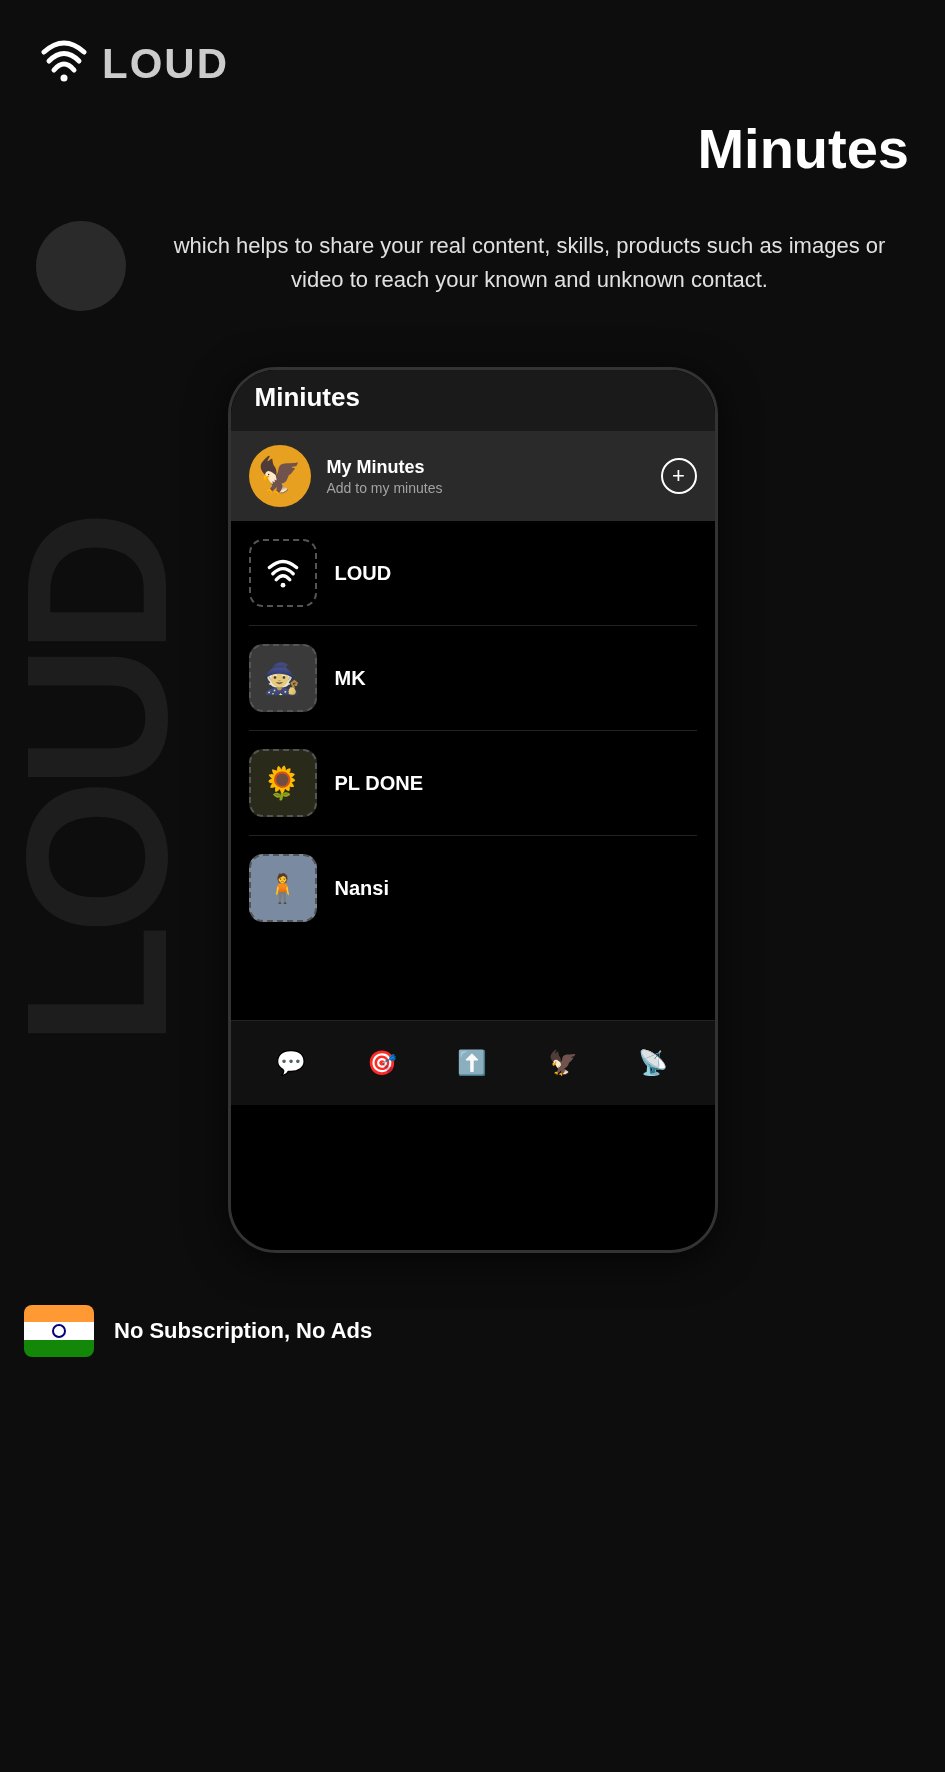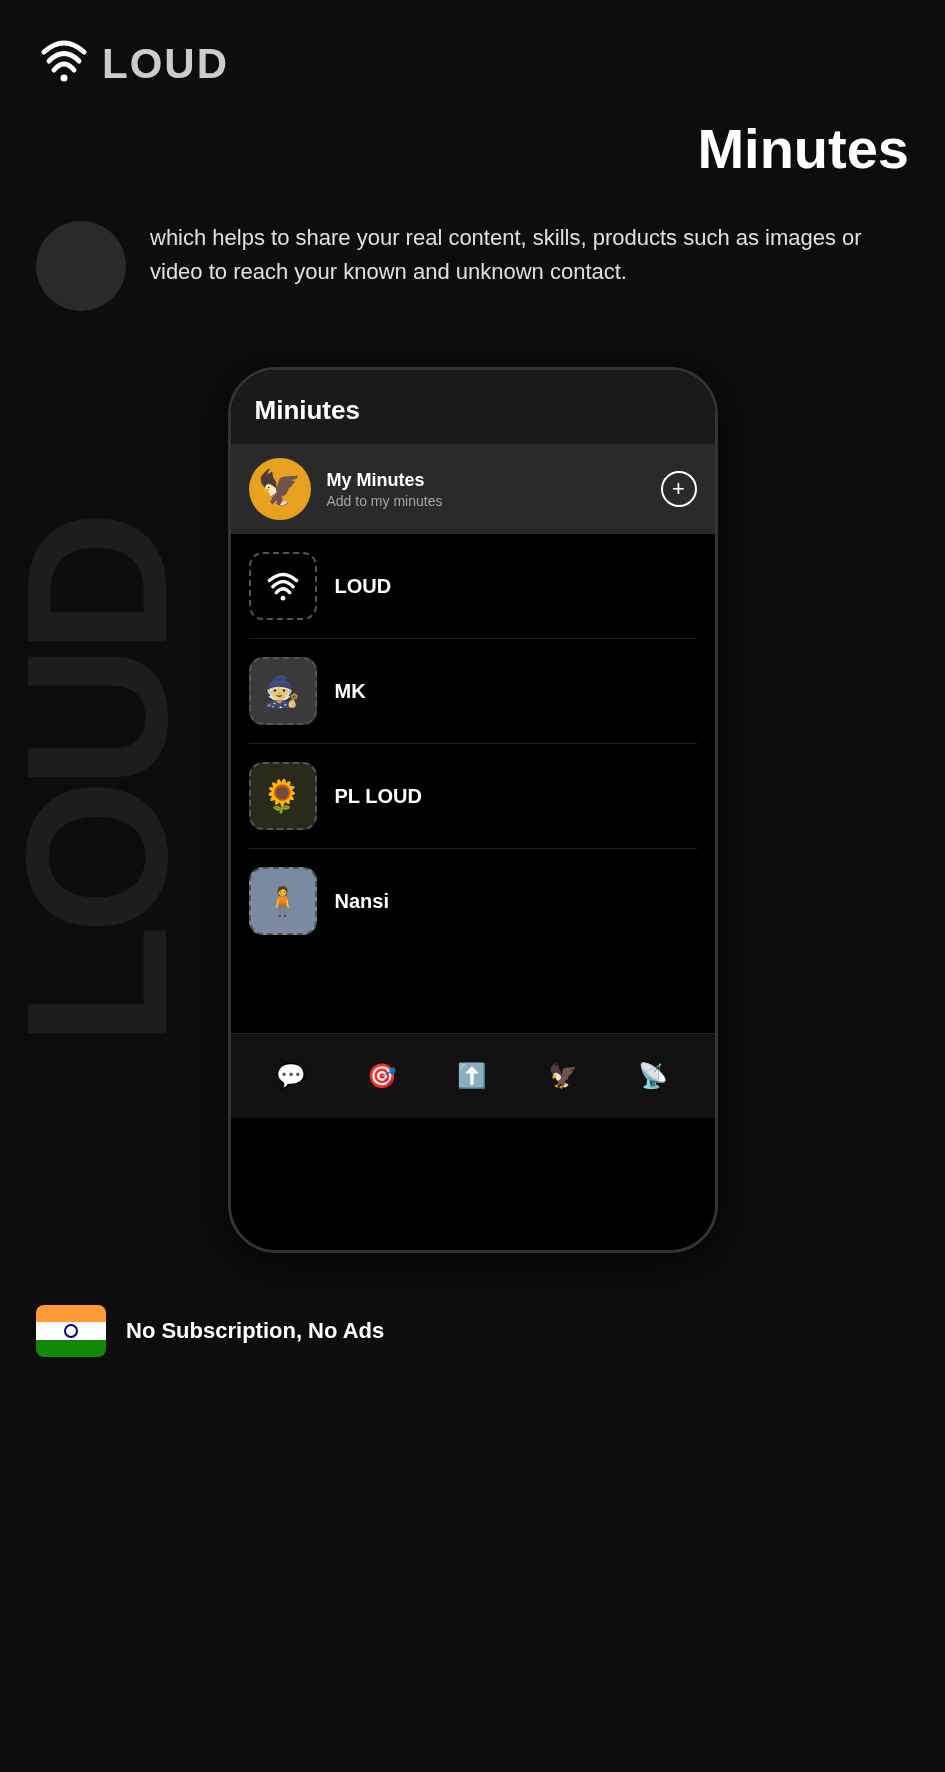--- a/index.html
+++ b/index.html
@@ -72,22 +72,23 @@
       border-radius: 50%;
       background: #2a2a2a;
       flex-shrink: 0;
       margin-top: 8px;
     }
 
     .subtitle-text {
       font-size: 22px;
       color: #e0e0e0;
       line-height: 1.55;
+      text-align: center;
       flex: 1;
-      margin-top: 8px;
+      margin-top: 16px;
     }
 
     
     .loud-watermark {
       position: absolute;
       left: -18px;
       top: 520px;
       font-size: 200px;
       font-weight: 900;
       color: rgba(60,60,60,0.35);
@@ -120,21 +121,21 @@
 
     
     .phone-screen {
       background: #000000;
       min-height: 880px;
     }
 
     
     .app-header {
       background: #1a1a1a;
-      padding: 25px 24px 18px 24px;
+      padding: 12px 24px 18px 24px;
     }
 
     .app-header-title {
       font-size: 26px;
       font-weight: 800;
       color: #ffffff;
     }
 
     
     .my-minutes-row {
@@ -263,21 +264,21 @@
       width: 48px;
       height: 48px;
       font-size: 24px;
       cursor: pointer;
     }
 
     
     .bottom-section {
       display: flex;
       align-items: center;
-      padding: 36px 36px 24px 36px;
+      padding: 36px 36px 24px 24px;
       gap: 20px;
       margin-top: 16px;
     }
 
     .flag-icon {
       width: 70px;
       height: 52px;
       border-radius: 8px;
       overflow: hidden;
       flex-shrink: 0;
@@ -389,21 +390,21 @@
           <div class="list-avatar list-avatar-mk">
             <span class="mk-face">🧙</span>
           </div>
           <span class="list-name">MK</span>
         </div>
 
         <div class="list-item">
           <div class="list-avatar list-avatar-sunflower">
             <span>🌻</span>
           </div>
-          <span class="list-name">PL LOUD</span>
+          <span class="list-name">PL DONE</span>
         </div>
 
         <div class="list-item">
           <div class="list-avatar list-avatar-person">
             <span>🧍</span>
           </div>
           <span class="list-name">Nansi</span>
         </div>
 
       </div>

